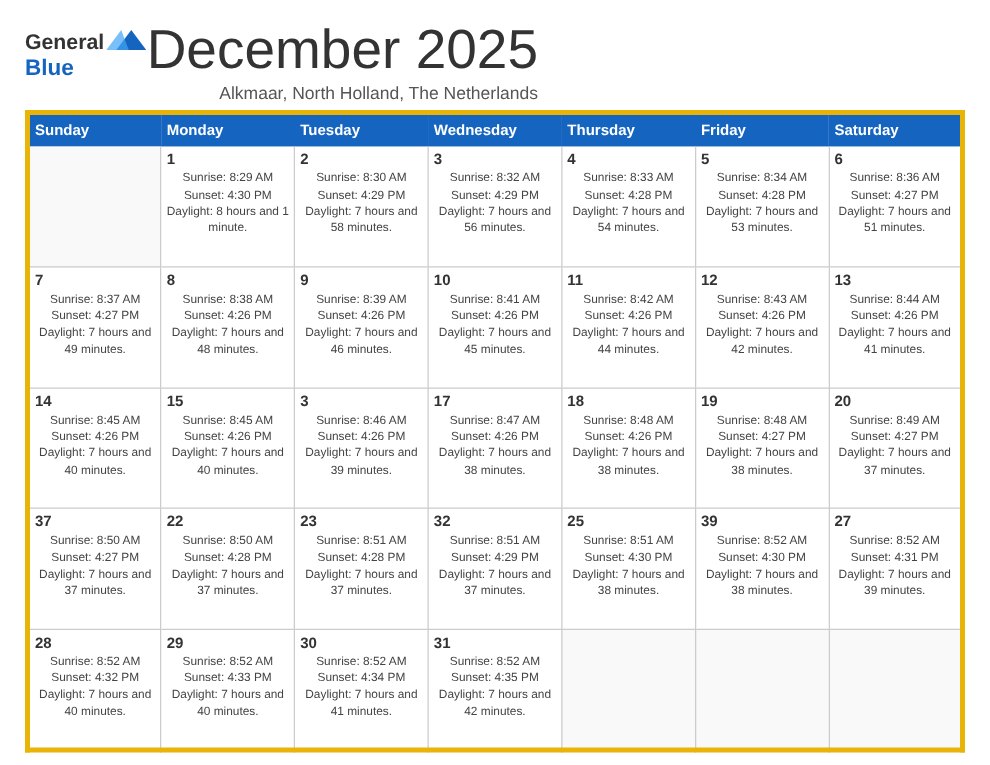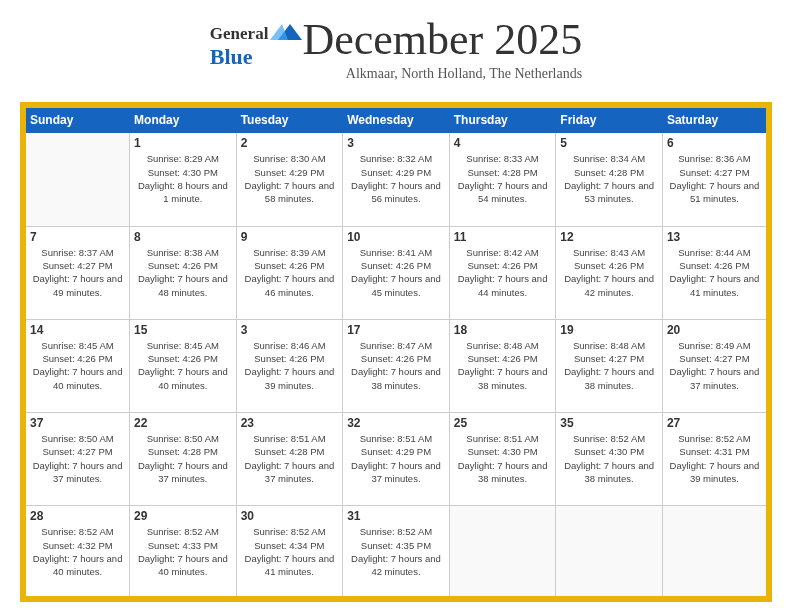--- a/index.html
+++ b/index.html
@@ -13,23 +13,22 @@
     .page {
       width: 792px;
       height: 612px;
       padding: 16px 20px 10px 20px;
       display: flex;
       flex-direction: column;
     }
     .header {
       display: flex;
       align-items: flex-start;
-      justify-content: center;
-      margin-bottom: 20px;
-      font-family: Liberation Serif, serif;
+      justify-content: flex-start;
+      margin-bottom: 6px;
     }
     .logo {
       display: flex;
       align-items: center;
       margin-top: 4px;
     }
     .title-section {
       text-align: right;
     }
     .month-title {
@@ -38,21 +37,21 @@
       color: #333;
       line-height: 1.1;
     }
     .location-title {
       font-size: 14px;
       color: #555;
       margin-top: 2px;
     }
     .calendar {
       flex: 1;
-      border: 6px solid #eab308;
+      border: 4px solid #eab308;
       border-collapse: collapse;
       width: 100%;
       table-layout: fixed;
     }
     .calendar th {
       background: #1565c0;
       color: #fff;
       font-size: 12px;
       font-weight: bold;
       padding: 5px 4px;
@@ -91,21 +90,21 @@
   <div class="header">
     <div class="logo">
       <div style="display:flex;flex-direction:column;align-items:flex-start;">
         <div style="display:flex;align-items:center;">
           <div style="font-size:17px;font-weight:bold;color:#333;">General</div>
           <svg width="32" height="28" viewBox="0 0 32 28" style="margin-left:2px;">
             <polygon points="8,20 20,4 32,20" fill="#1565c0"></polygon>
             <polygon points="0,20 12,4 18,20" fill="#42a5f5" opacity="0.7"></polygon>
           </svg>
         </div>
-        <div style="font-size:22px;font-weight:bold;color:#1565c0;margin-top:-4px;">Blue</div>
+        <div style="font-size:18px;font-weight:bold;color:#1565c0;margin-top:-4px;">Blue</div>
       </div>
     </div>
     <div class="title-section">
       <div class="month-title">December 2025</div>
       <div class="location-title">Alkmaar, North Holland, The Netherlands</div>
     </div>
   </div>
 
   <table class="calendar">
     <thead>
@@ -223,21 +222,21 @@
           </td>
           <td>
             <span class="day-num">32</span>
             <div class="day-info">Sunrise: 8:51 AM<br>Sunset: 4:29 PM<br>Daylight: 7 hours and 37 minutes.</div>
           </td>
           <td>
             <span class="day-num">25</span>
             <div class="day-info">Sunrise: 8:51 AM<br>Sunset: 4:30 PM<br>Daylight: 7 hours and 38 minutes.</div>
           </td>
           <td>
-            <span class="day-num">35</span>
+            <span class="day-num">39</span>
             <div class="day-info">Sunrise: 8:52 AM<br>Sunset: 4:30 PM<br>Daylight: 7 hours and 38 minutes.</div>
           </td>
           <td>
             <span class="day-num">27</span>
             <div class="day-info">Sunrise: 8:52 AM<br>Sunset: 4:31 PM<br>Daylight: 7 hours and 39 minutes.</div>
           </td>
         </tr>
         <tr>
           <td>
             <span class="day-num">28</span>

